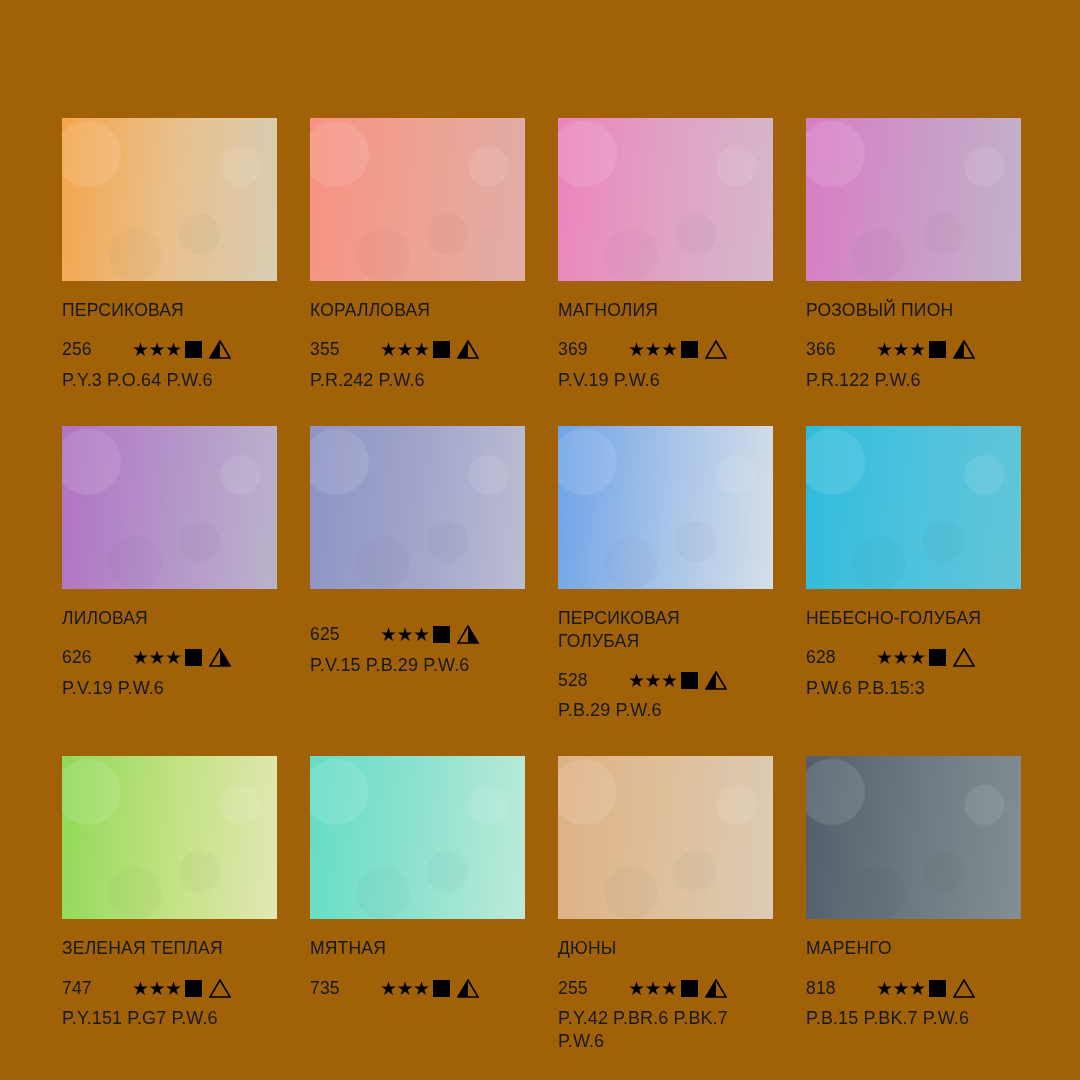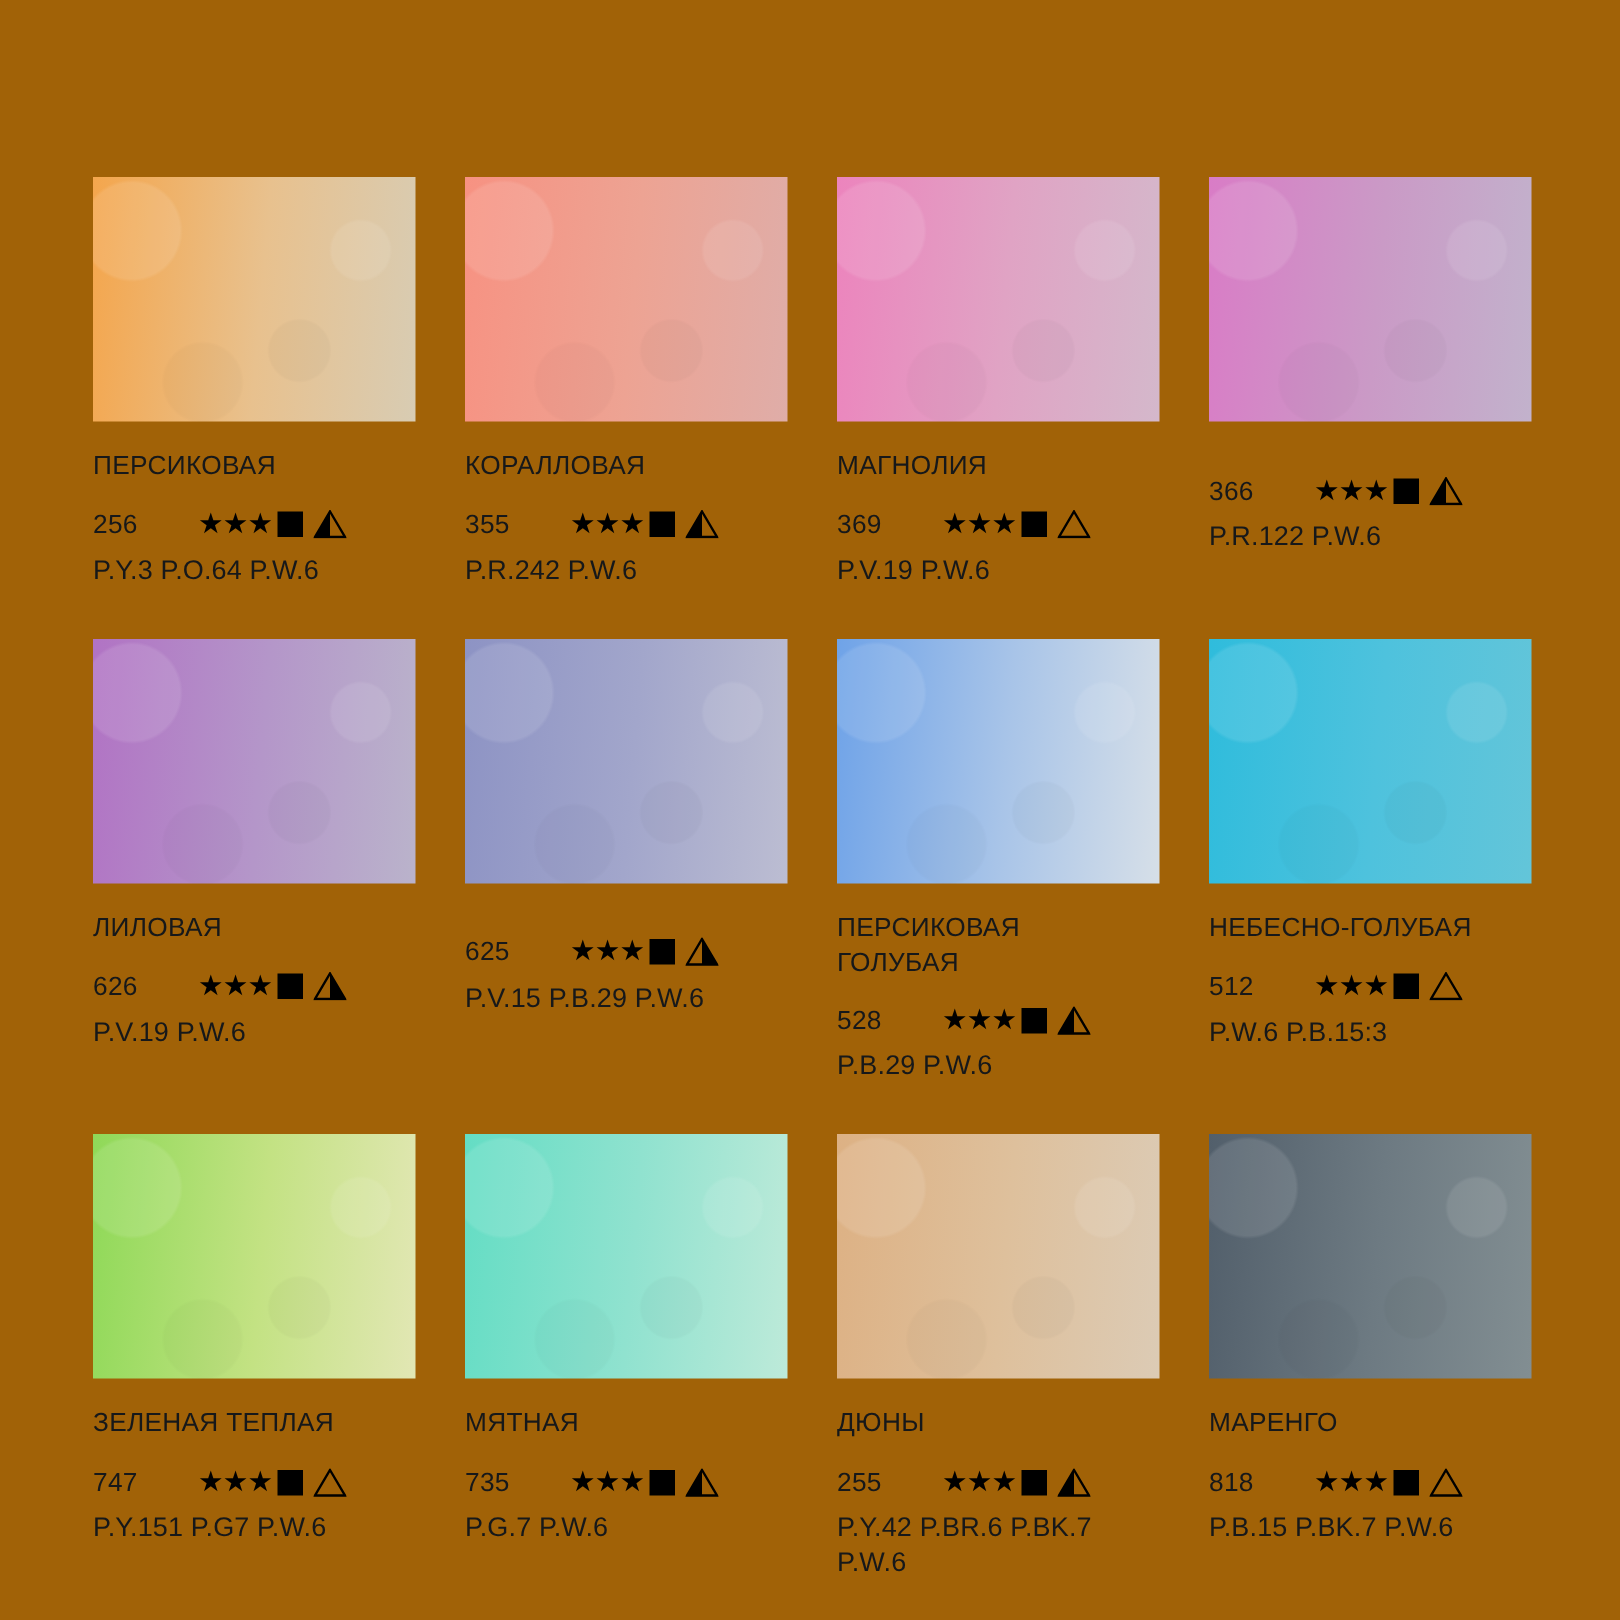--- a/index.html
+++ b/index.html
@@ -154,20 +154,21 @@
                 <path d="M11 1 L21 18 L1 18 Z" fill="none" stroke="#000" stroke-width="1.6" stroke-linejoin="miter"></path>
               </svg>
             </div>
           </div>
           <div class="pigments">P.V.19 P.W.6</div>
         </div>
       </div>
       <div class="cell">
         <div class="swatch" style="background: linear-gradient(95deg, rgb(217, 124, 198) 0%, rgb(202, 154, 198) 52%, rgb(194, 178, 204) 100%);"></div>
         <div class="meta">
+          <div class="pname">РОЗОВЫЙ ПИОН</div>
           <div class="codeline">
             <div class="pnum">366</div>
             <div class="marks">
               <span class="star">★★★</span>
               <span class="sq"></span>
               <svg viewBox="0 0 22 19" width="22" height="19" class="tri">
                 <path d="M11 1 L11 18 L1 18 Z" fill="#000"></path>
                 <path d="M11 1 L21 18 L1 18 Z" fill="none" stroke="#000" stroke-width="1.6" stroke-linejoin="miter"></path>
               </svg>
             </div>
@@ -228,21 +229,21 @@
             </div>
           </div>
           <div class="pigments">P.B.29 P.W.6</div>
         </div>
       </div>
       <div class="cell">
         <div class="swatch" style="background: linear-gradient(95deg, rgb(47, 188, 220) 0%, rgb(78, 194, 221) 52%, rgb(99, 197, 217) 100%);"></div>
         <div class="meta">
           <div class="pname">НЕБЕСНО-ГОЛУБАЯ</div>
           <div class="codeline">
-            <div class="pnum">512</div>
+            <div class="pnum">628</div>
             <div class="marks">
               <span class="star">★★★</span>
               <span class="sq"></span>
               <svg viewBox="0 0 22 19" width="22" height="19" class="tri">
                 <path d="M11 1 L21 18 L1 18 Z" fill="none" stroke="#000" stroke-width="1.6" stroke-linejoin="miter"></path>
               </svg>
             </div>
           </div>
           <div class="pigments">P.W.6 P.B.15:3</div>
         </div>
@@ -273,21 +274,20 @@
             <div class="pnum">735</div>
             <div class="marks">
               <span class="star">★★★</span>
               <span class="sq"></span>
               <svg viewBox="0 0 22 19" width="22" height="19" class="tri">
                 <path d="M11 1 L11 18 L1 18 Z" fill="#000"></path>
                 <path d="M11 1 L21 18 L1 18 Z" fill="none" stroke="#000" stroke-width="1.6" stroke-linejoin="miter"></path>
               </svg>
             </div>
           </div>
-          <div class="pigments">P.G.7 P.W.6</div>
         </div>
       </div>
       <div class="cell">
         <div class="swatch" style="background: linear-gradient(95deg, rgb(221, 177, 132) 0%, rgb(222, 192, 156) 52%, rgb(220, 203, 181) 100%);"></div>
         <div class="meta">
           <div class="pname">ДЮНЫ</div>
           <div class="codeline">
             <div class="pnum">255</div>
             <div class="marks">
               <span class="star">★★★</span>

